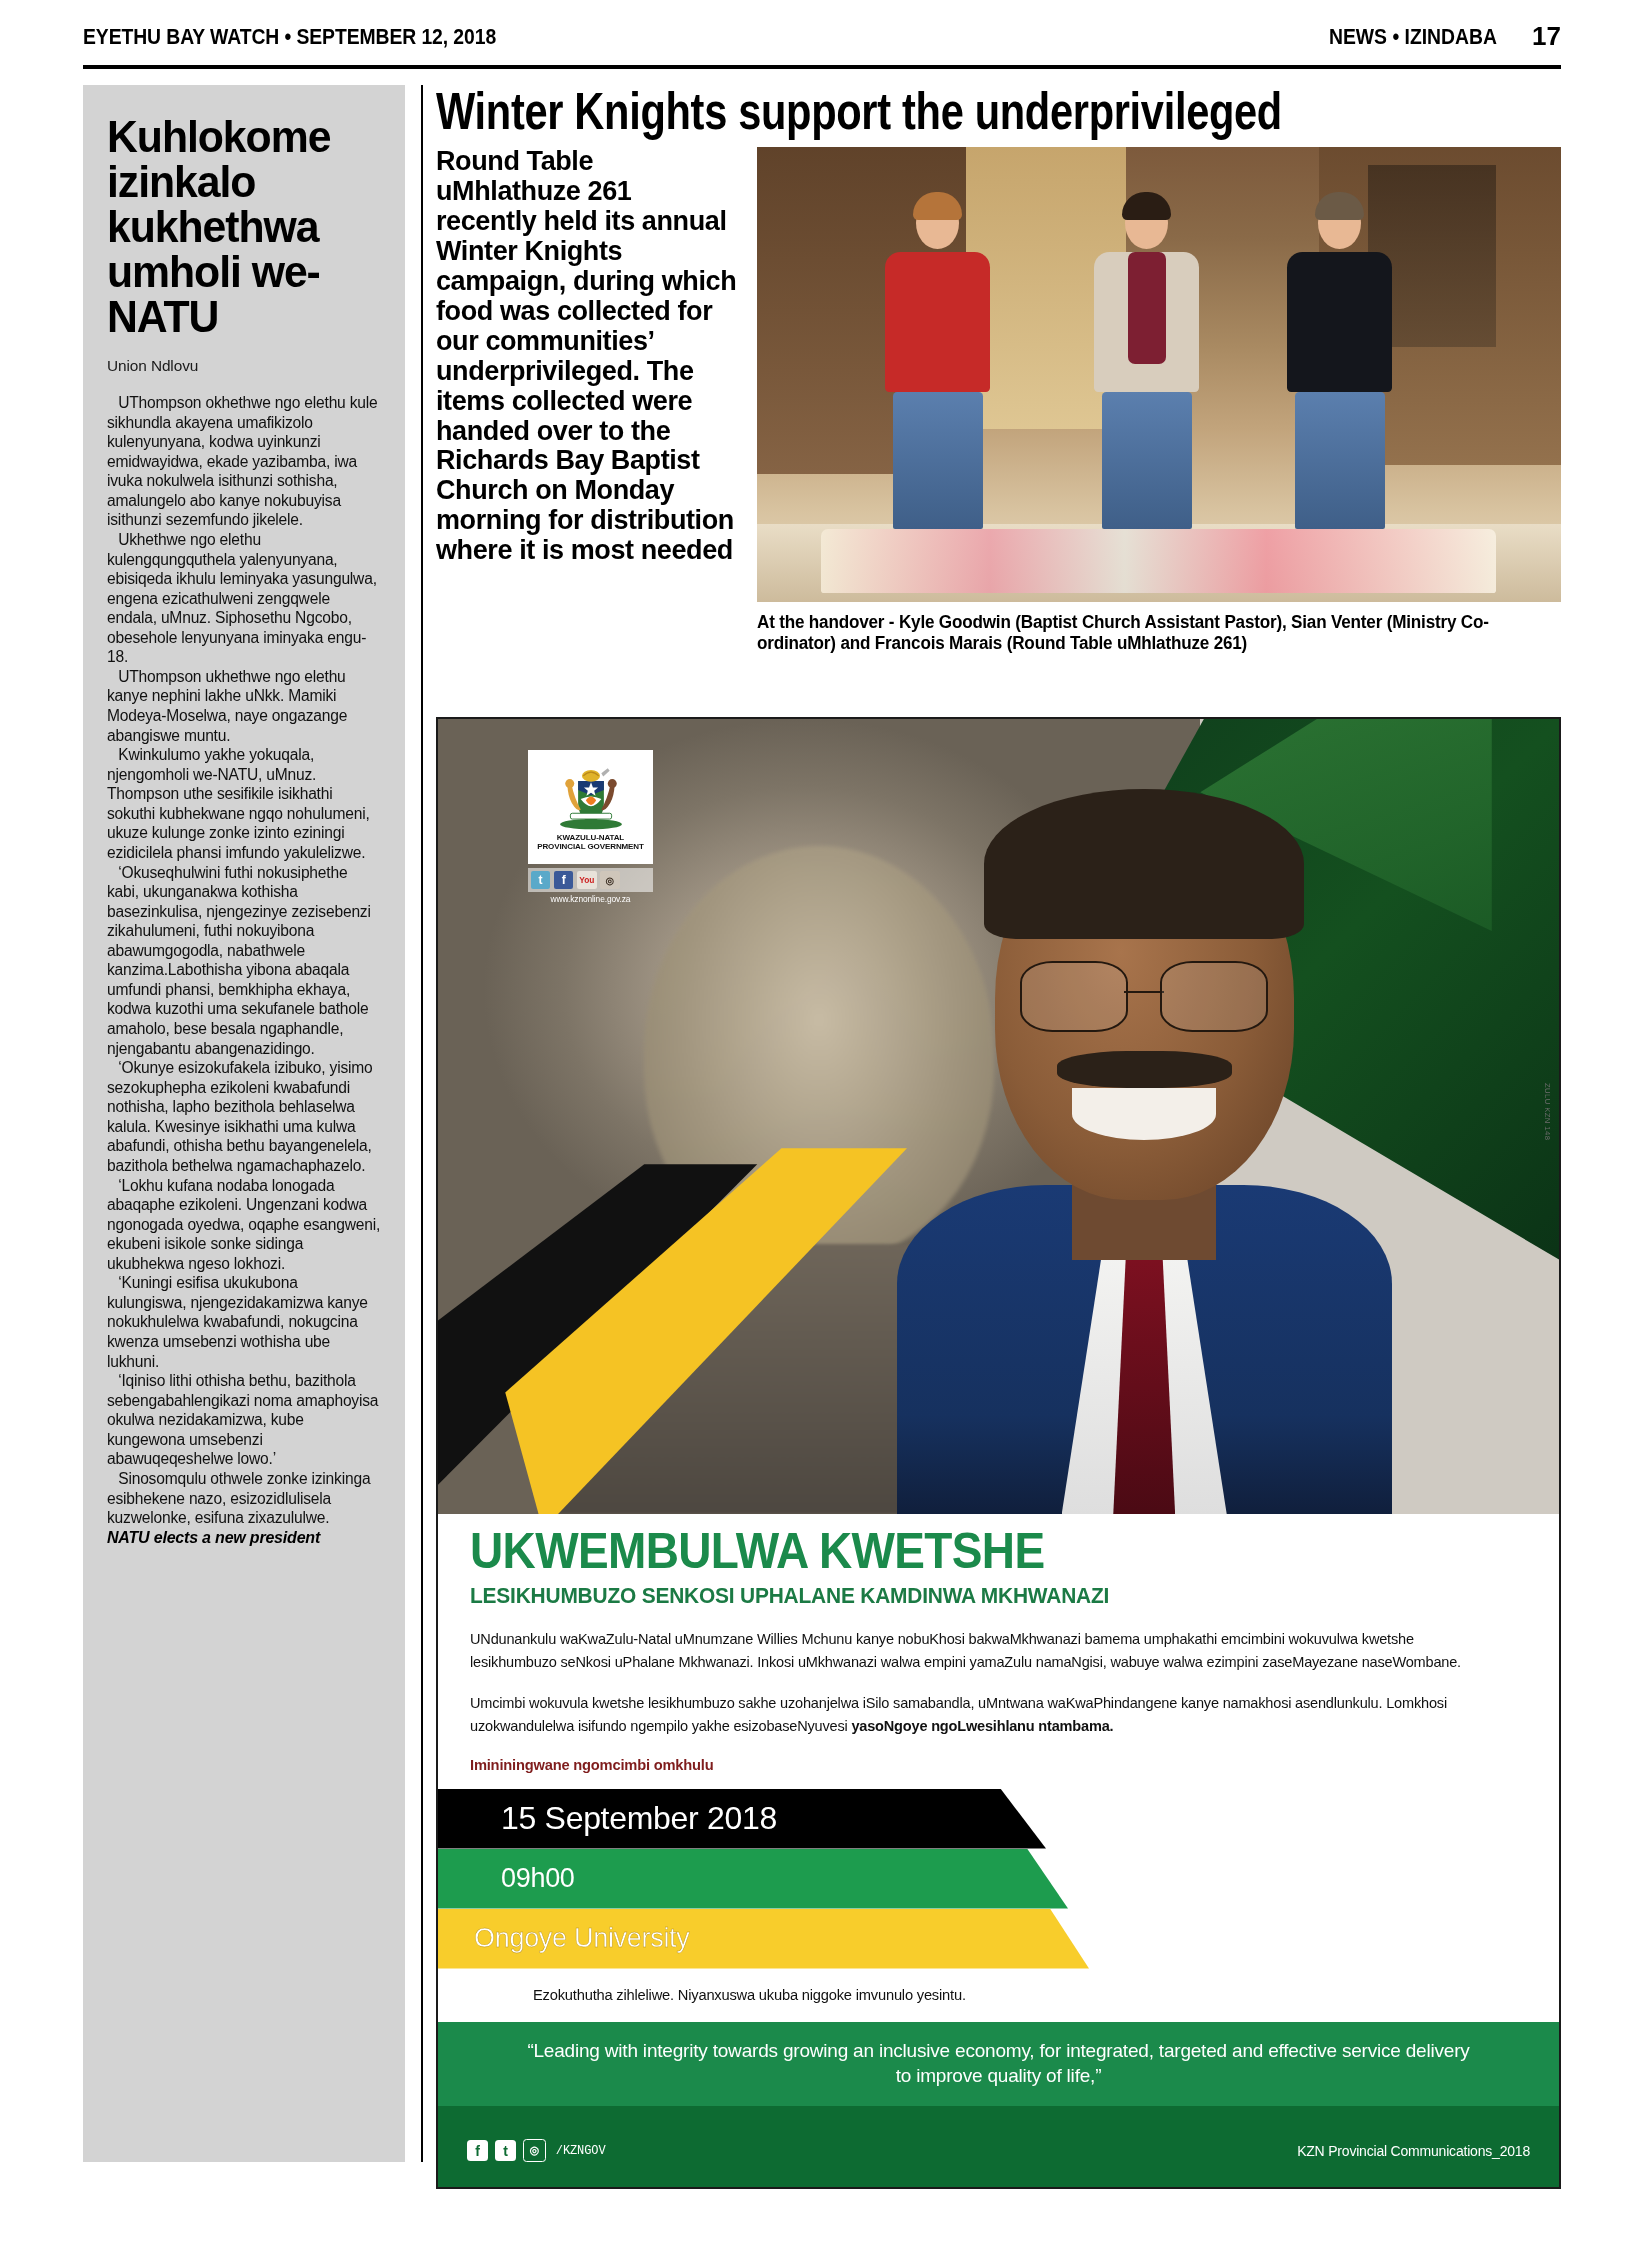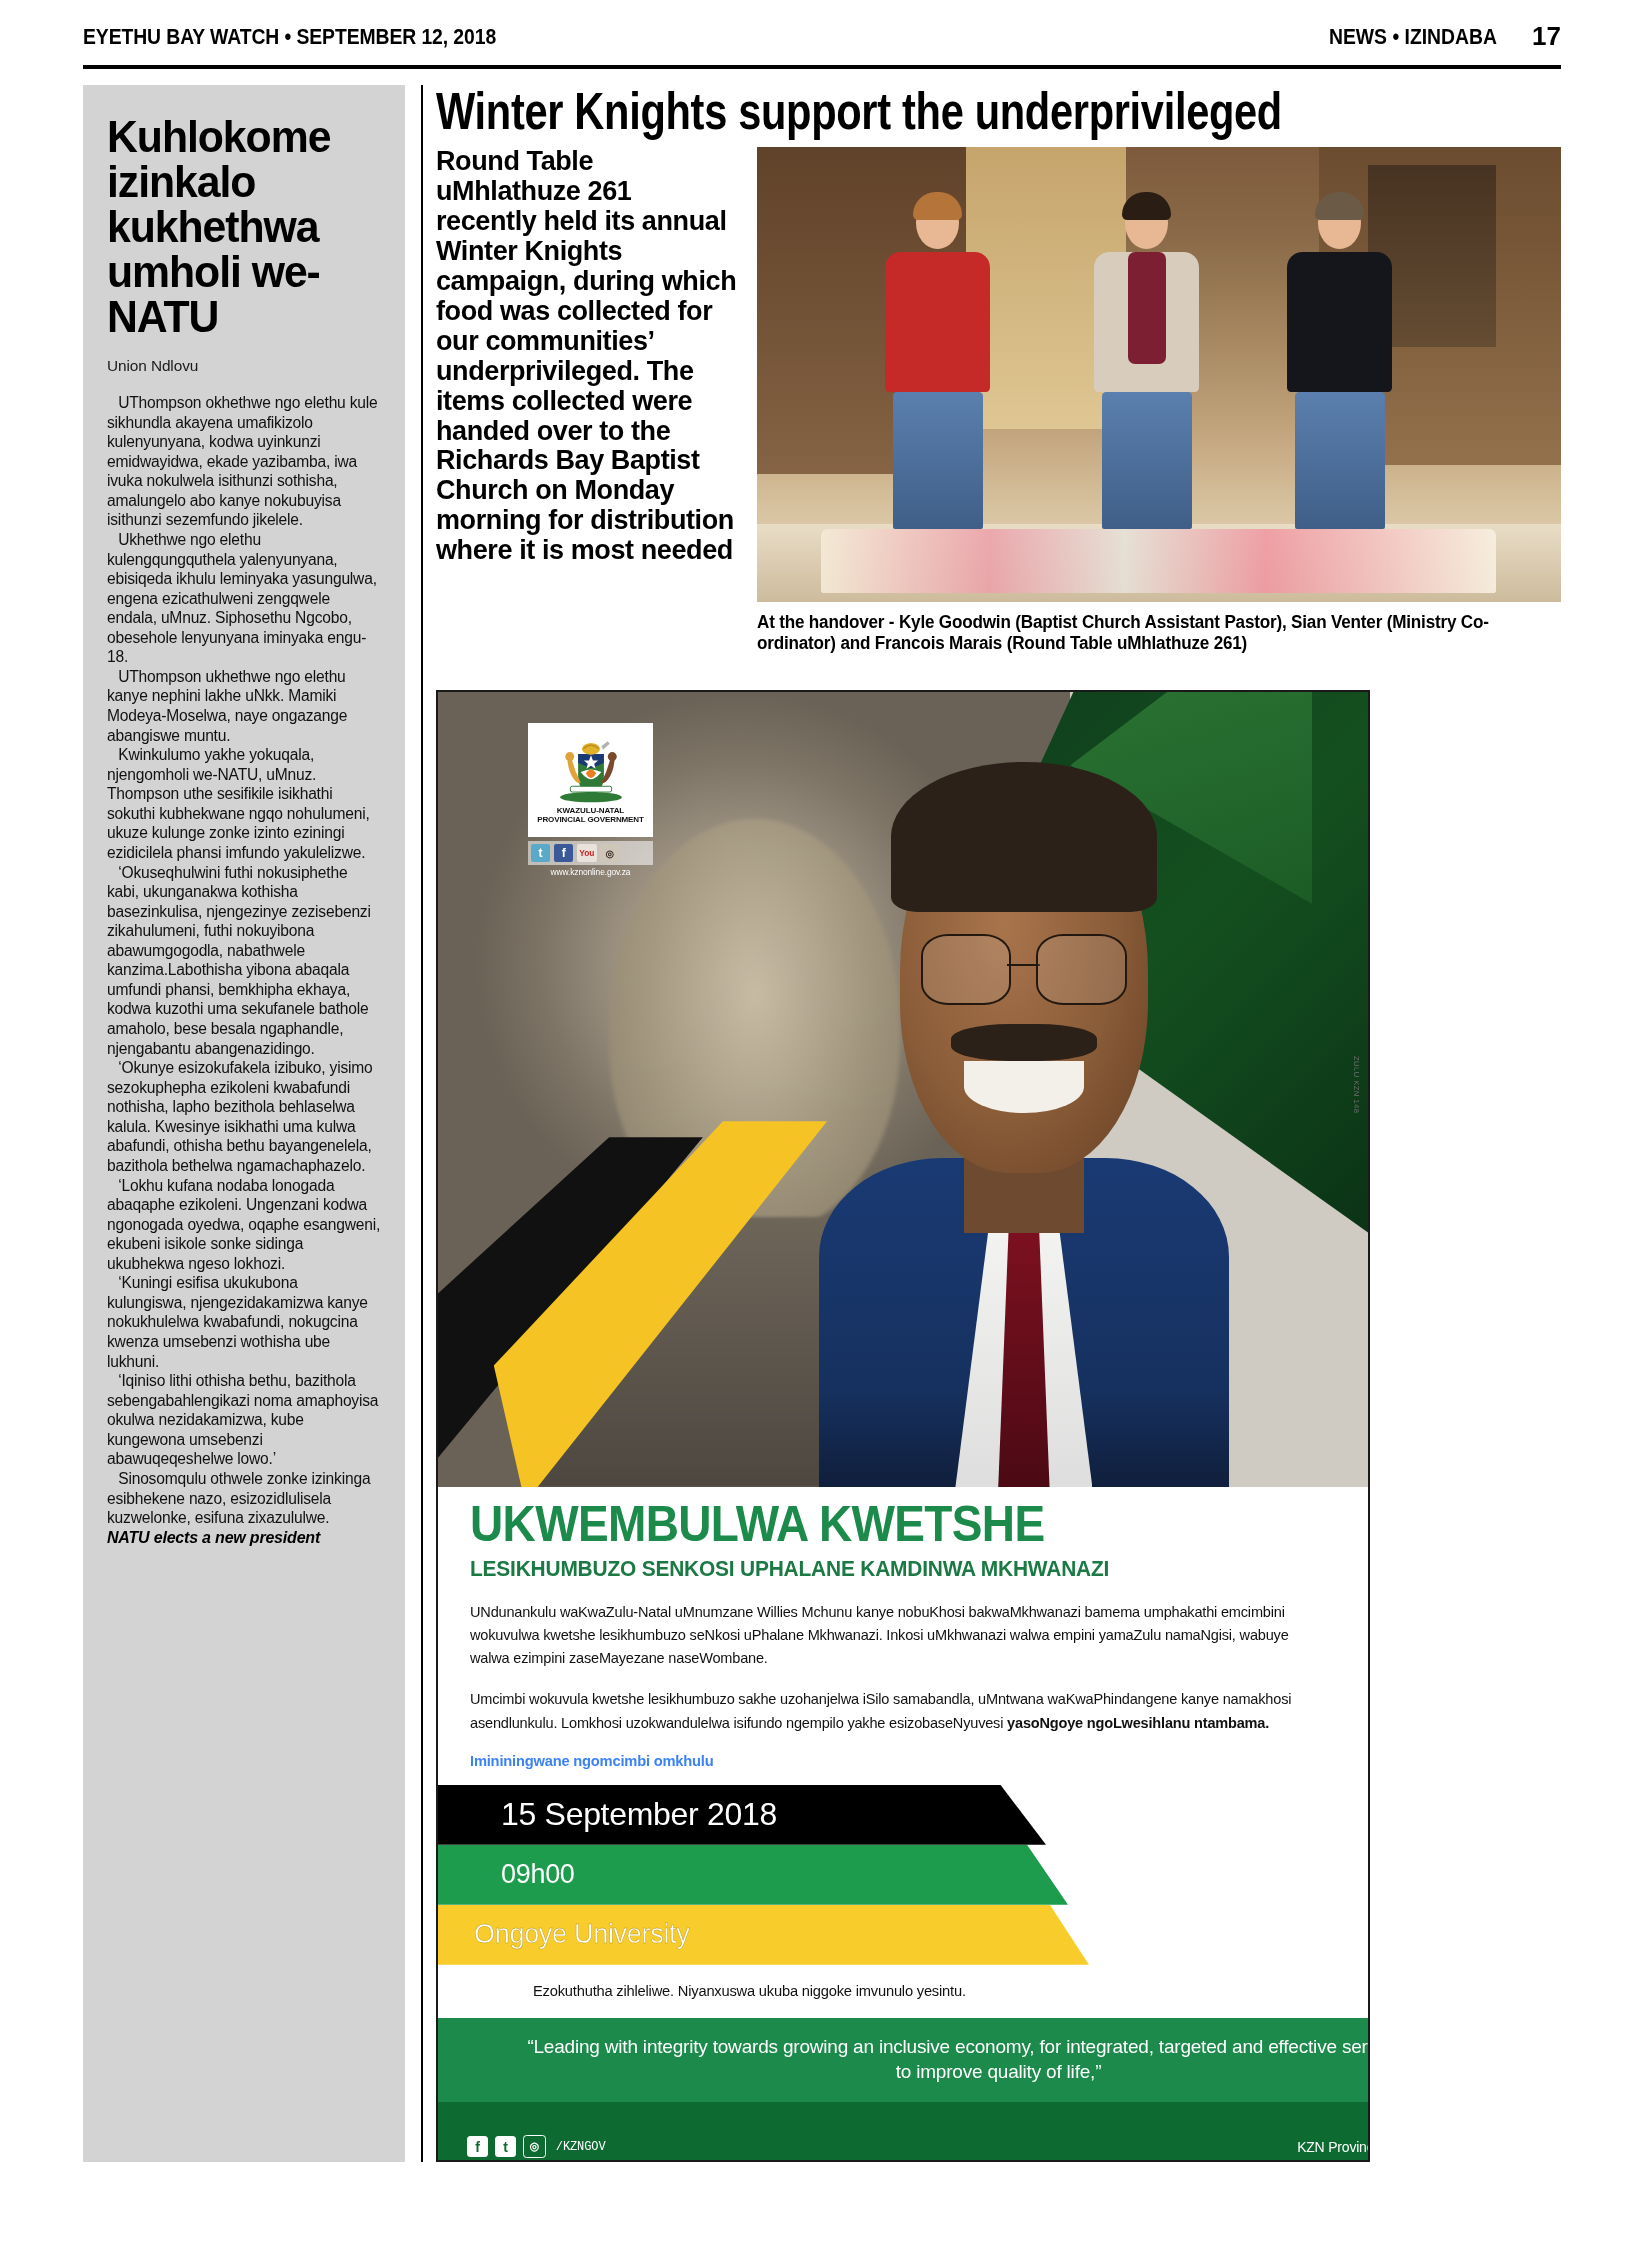--- a/index.html
+++ b/index.html
@@ -245,22 +245,22 @@
     color: #000;
     letter-spacing: -0.2px;
     transform: scaleX(0.95);
     transform-origin: left top;
   }
 
   
   .poster {
     position: absolute;
     left: 436px;
-    top: 690px;
-    width: 934px;
+    top: 717px;
+    width: 1125px;
     height: 1472px;
     background: #ffffff;
     border: 2.1px solid #1a1a1a;
     box-sizing: border-box;
     overflow: hidden;
   }
   .poster-photo {
     position: relative;
     width: 100%;
     height: 795px;
@@ -439,21 +439,21 @@
     color: #111;
     margin: 18px 0 0 0;
     letter-spacing: -0.2px;
     transform: scaleX(0.97);
     transform-origin: left top;
   }
   .poster-para b { font-weight: bold; }
   .poster-details {
     font-size: 14.7px;
     font-weight: bold;
-    color: #3b82f6;
+    color: #7f1d1d;
     margin: 19.6px 0 0 0;
     letter-spacing: -0.2px;
   }
 
   
   .bars { margin-top: 15.4px; position: relative; left: -32px; width: 1121px; }
   .bar {
     position: relative;
     height: 60px;
     display: flex;

